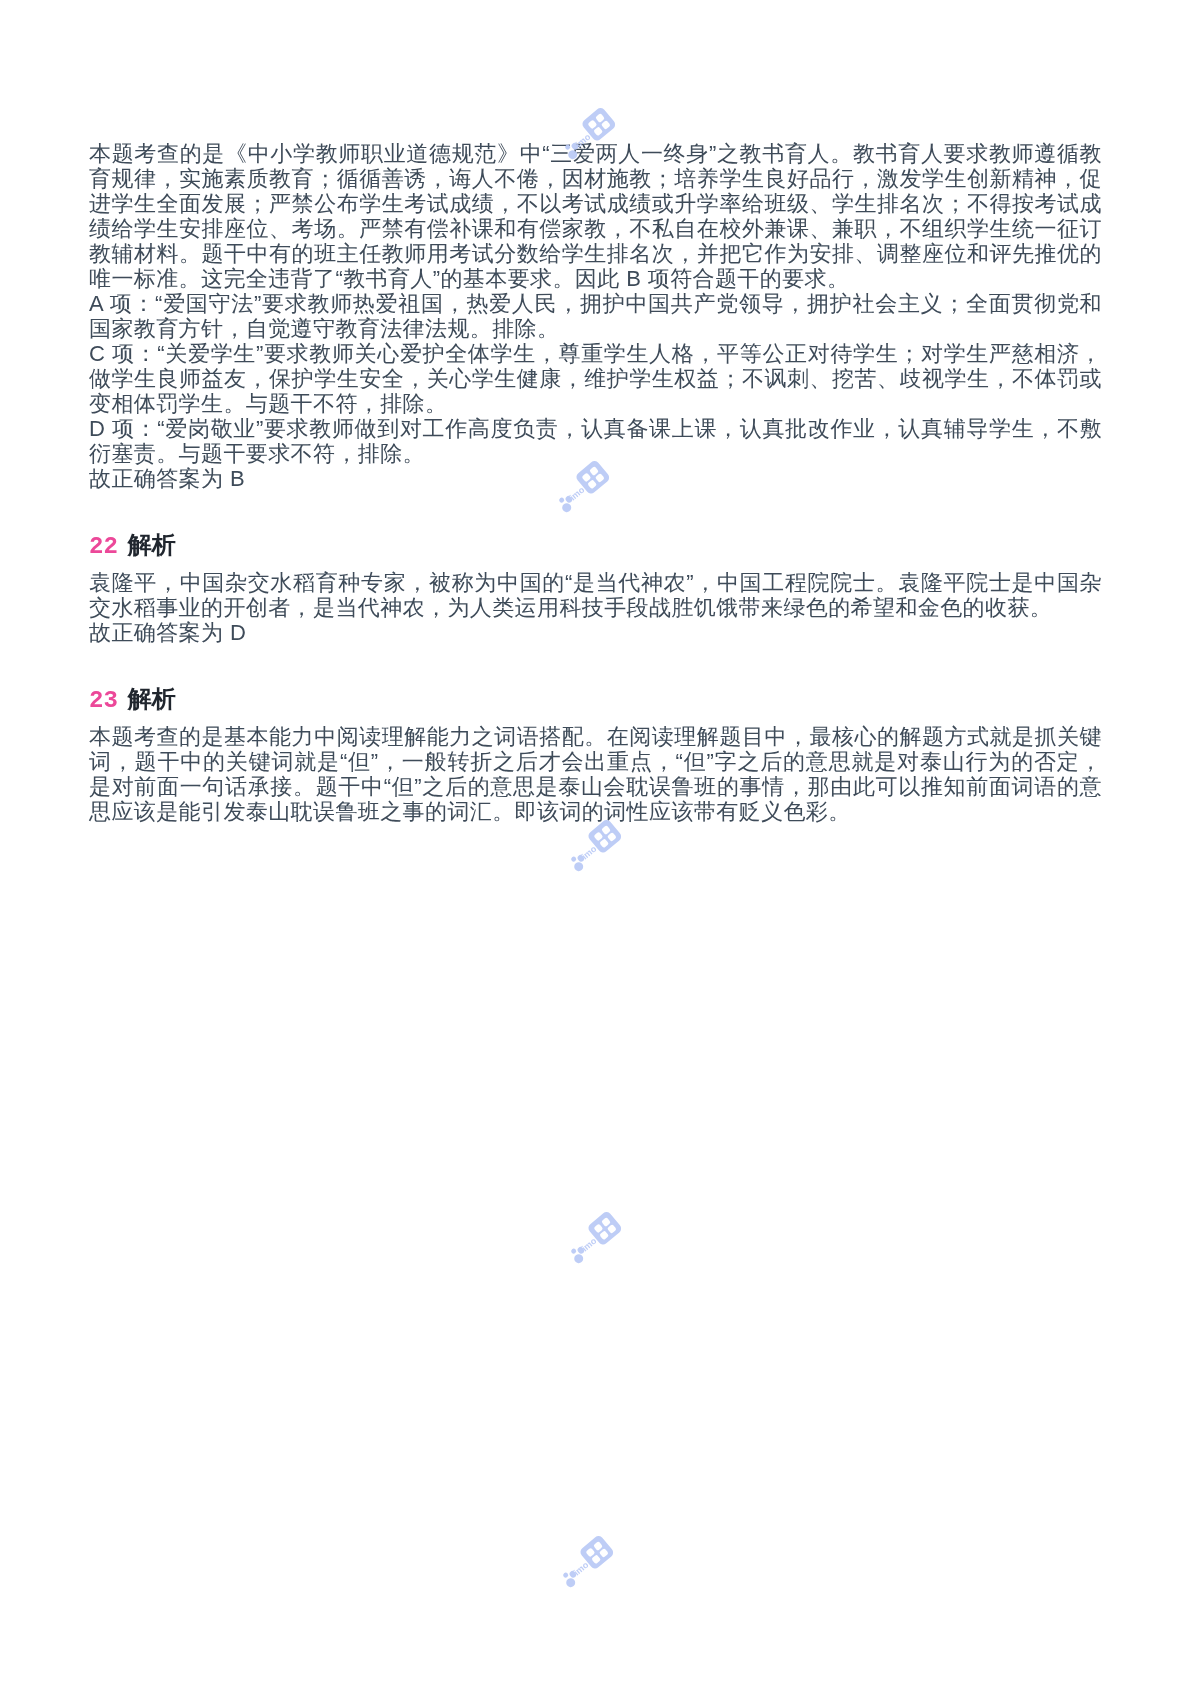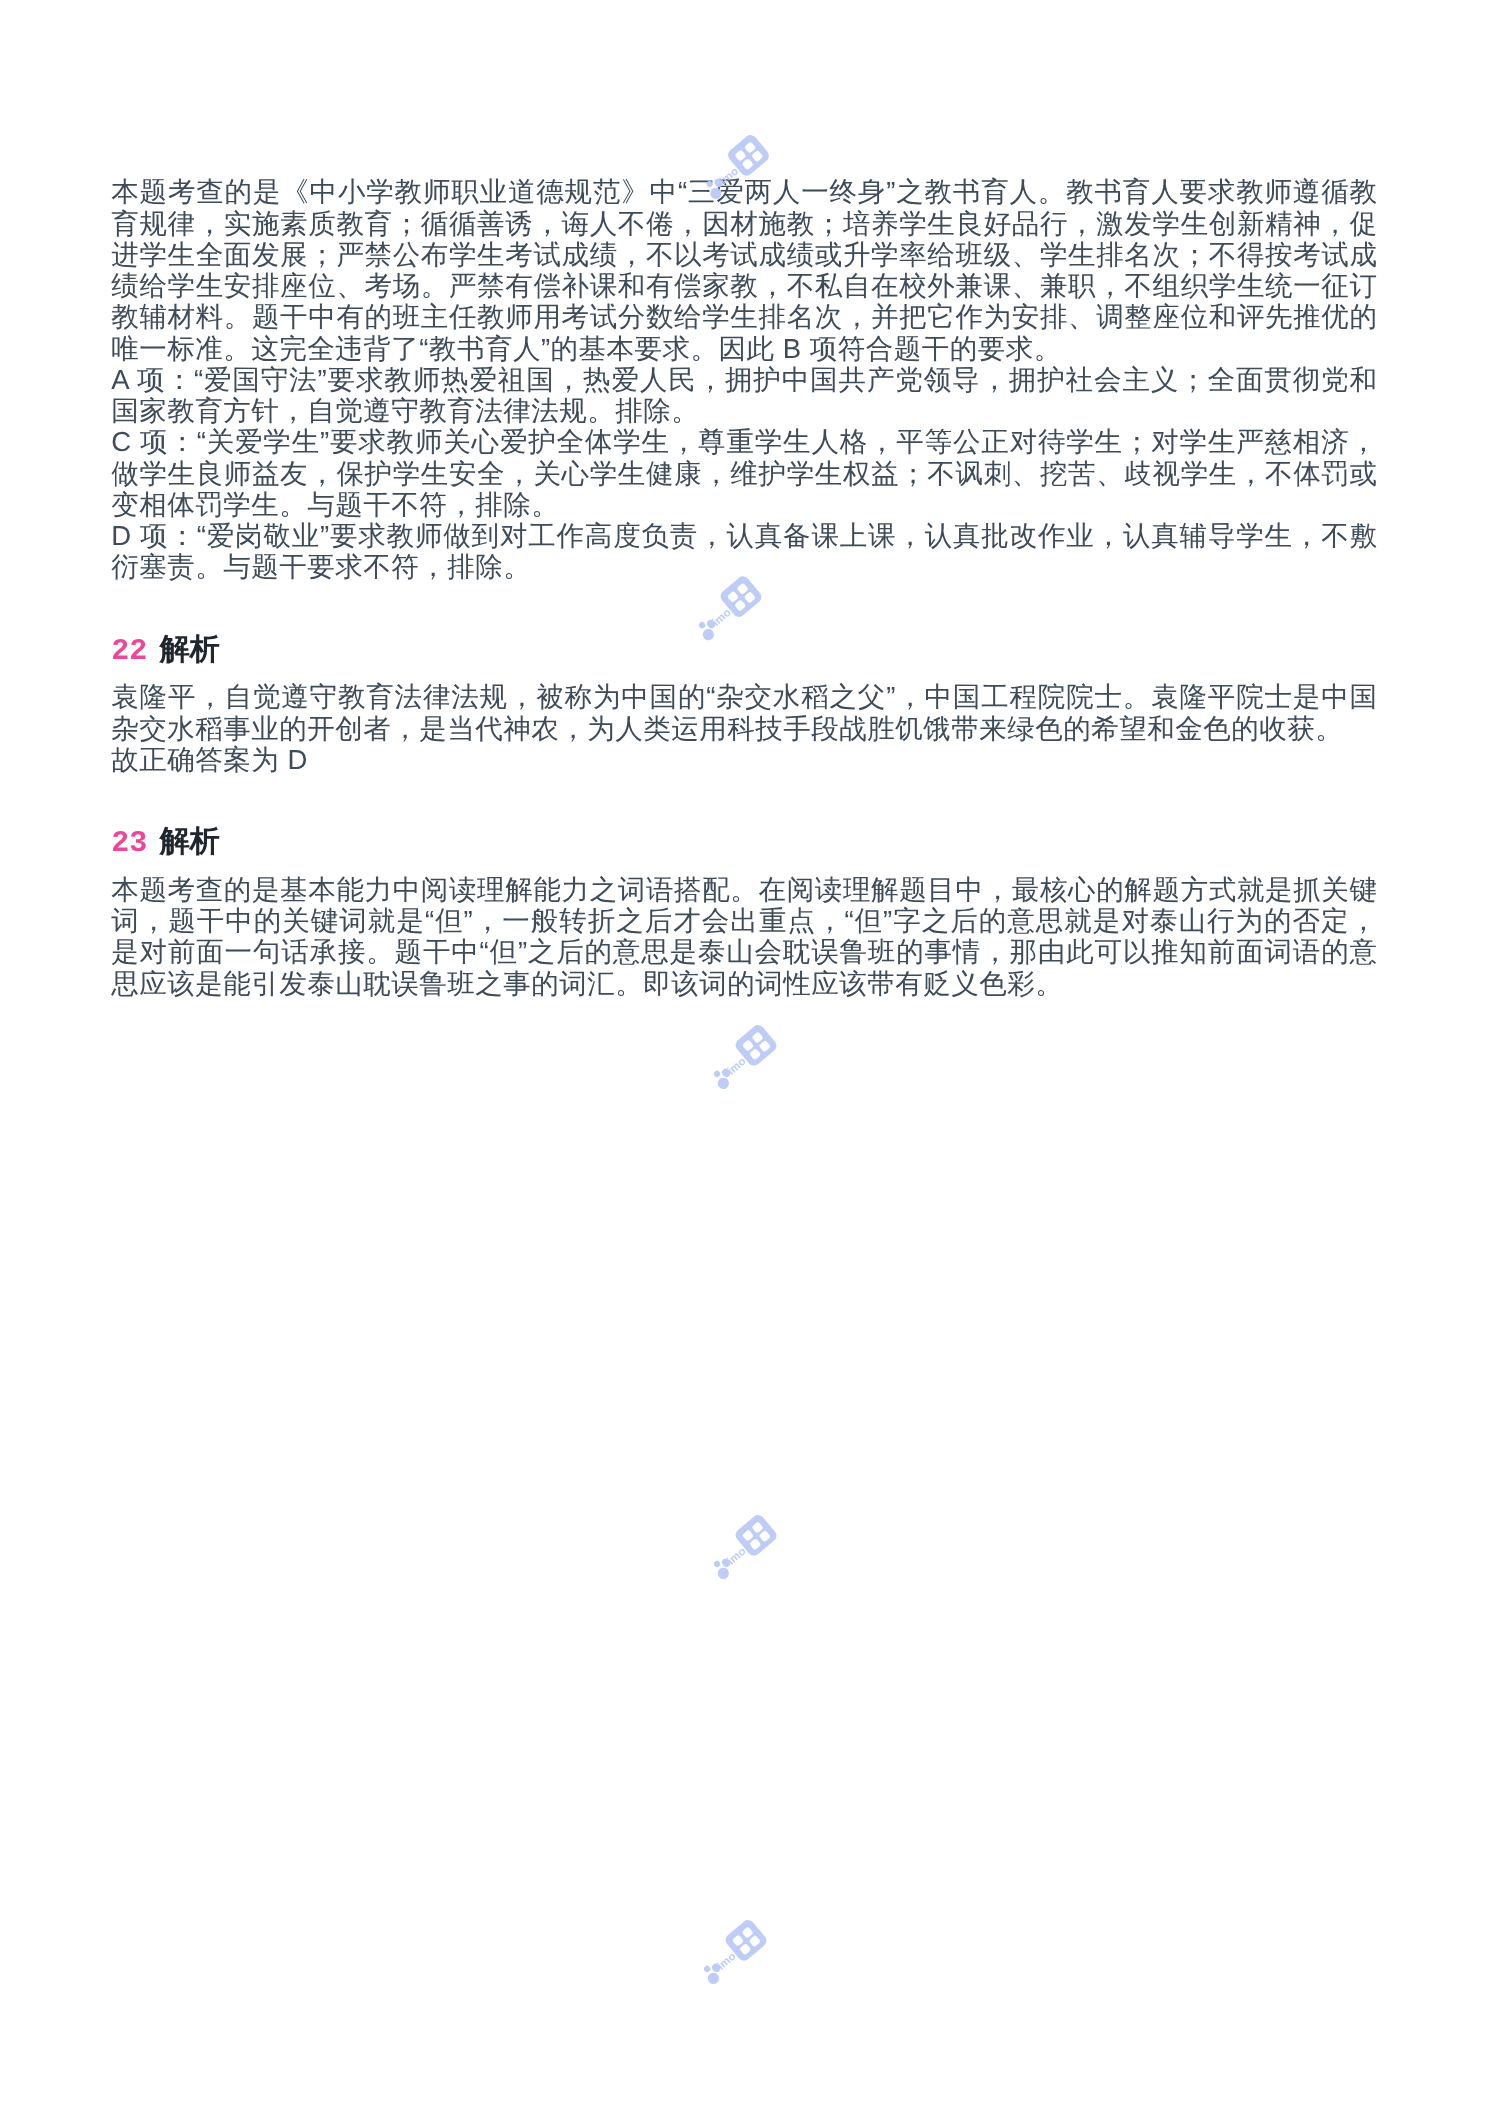--- a/index.html
+++ b/index.html
@@ -58,24 +58,25 @@
 </head>
 <body>
 
 <div class="page">
 
   <div class="content">
     <p>本题考查的是《中小学教师职业道德规范》中“三爱两人一终身”之教书育人。教书育人要求教师遵循教育规律，实施素质教育；循循善诱，诲人不倦，因材施教；培养学生良好品行，激发学生创新精神，促进学生全面发展；严禁公布学生考试成绩，不以考试成绩或升学率给班级、学生排名次；不得按考试成绩给学生安排座位、考场。严禁有偿补课和有偿家教，不私自在校外兼课、兼职，不组织学生统一征订教辅材料。题干中有的班主任教师用考试分数给学生排名次，并把它作为安排、调整座位和评先推优的唯一标准。这完全违背了“教书育人”的基本要求。因此 B 项符合题干的要求。</p>
     <p>A 项：“爱国守法”要求教师热爱祖国，热爱人民，拥护中国共产党领导，拥护社会主义；全面贯彻党和国家教育方针，自觉遵守教育法律法规。排除。</p>
     <p>C 项：“关爱学生”要求教师关心爱护全体学生，尊重学生人格，平等公正对待学生；对学生严慈相济，做学生良师益友，保护学生安全，关心学生健康，维护学生权益；不讽刺、挖苦、歧视学生，不体罚或变相体罚学生。与题干不符，排除。</p>
     <p>D 项：“爱岗敬业”要求教师做到对工作高度负责，认真备课上课，认真批改作业，认真辅导学生，不敷衍塞责。与题干要求不符，排除。</p>
+    <p>故正确答案为 B</p>
 
     <h2><span class="hnum">22</span><span class="hlabel">解析</span></h2>
 
-    <p>袁隆平，自觉遵守教育法律法规，被称为中国的“杂交水稻之父”，中国工程院院士。袁隆平院士是中国杂交水稻事业的开创者，是当代神农，为人类运用科技手段战胜饥饿带来绿色的希望和金色的收获。</p>
+    <p>袁隆平，中国杂交水稻育种专家，被称为中国的“是当代神农”，中国工程院院士。袁隆平院士是中国杂交水稻事业的开创者，是当代神农，为人类运用科技手段战胜饥饿带来绿色的希望和金色的收获。</p>
     <p>故正确答案为 D</p>
 
     <h2><span class="hnum">23</span><span class="hlabel">解析</span></h2>
 
     <p>本题考查的是基本能力中阅读理解能力之词语搭配。在阅读理解题目中，最核心的解题方式就是抓关键词，题干中的关键词就是“但”，一般转折之后才会出重点，“但”字之后的意思就是对泰山行为的否定，是对前面一句话承接。题干中“但”之后的意思是泰山会耽误鲁班的事情，那由此可以推知前面词语的意思应该是能引发泰山耽误鲁班之事的词汇。即该词的词性应该带有贬义色彩。</p>
   </div>
 
   <div class="watermark wm-1">
     <svg width="64" height="64" viewBox="0 0 64 64">
       <g transform="rotate(-40 32 32)" opacity="0.92" fill="#b9c9f6">

